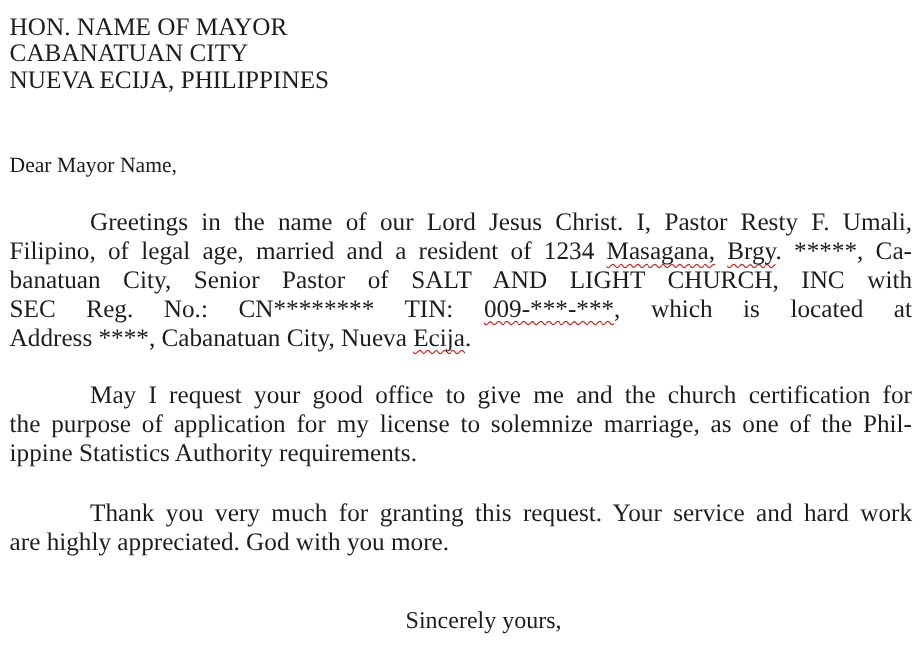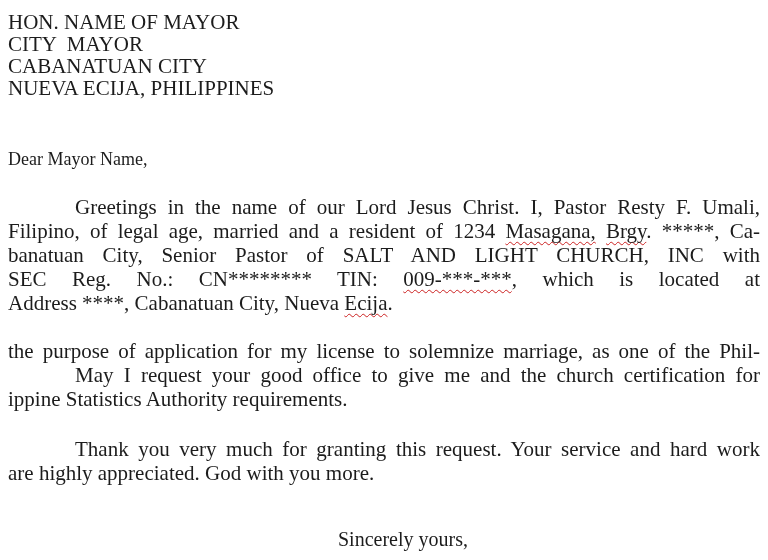--- a/index.html
+++ b/index.html
@@ -53,36 +53,35 @@
     font-size: 20px;
     line-height: 24px;
   }
 </style>
 </head>
 <body>
 
 <div class="page">
   <div class="recipient">
       <div class="addr-line">HON. NAME OF MAYOR</div>
-      <div class="addr-line">CITY  MAYOR</div>
       <div class="addr-line">CABANATUAN CITY</div>
       <div class="addr-line">NUEVA ECIJA, PHILIPPINES</div>
     </div>
   <div class="salutation">Dear Mayor Name,</div>
   <div class="body-block">
       <div class="para p1">
         <div class="line justify indent"><span>Greetings in the name of our Lord Jesus Christ. I, Pastor Resty F. Umali,</span></div>
         <div class="line justify"><span>Filipino, of legal age, married and a resident of 1234 </span><span class="sq">Masagana,</span><span> </span><span class="sq">Brgy</span><span>. *****, Ca-</span></div>
         <div class="line justify"><span>banatuan City, Senior Pastor of SALT AND LIGHT CHURCH, INC with</span></div>
         <div class="line justify"><span>SEC Reg. No.: CN******** TIN: </span><span class="sq">009-***-***</span><span>, which is located at</span></div>
         <div class="line"><span>Address ****, Cabanatuan City, Nueva </span><span class="sq">Ecija</span><span>.</span></div>
       </div>
       <div class="para p2">
+        <div class="line justify indent"><span>May I request your good office to give me and the church certification for</span></div>
         <div class="line justify"><span>the purpose of application for my license to solemnize marriage, as one of the Phil-</span></div>
-        <div class="line justify indent"><span>May I request your good office to give me and the church certification for</span></div>
         <div class="line"><span>ippine Statistics Authority requirements.</span></div>
       </div>
       <div class="para p3">
         <div class="line justify indent"><span>Thank you very much for granting this request. Your service and hard work</span></div>
         <div class="line"><span>are highly appreciated. God with you more.</span></div>
       </div>
     </div>
   <div class="closing">Sincerely yours,</div>
 </div>
 

